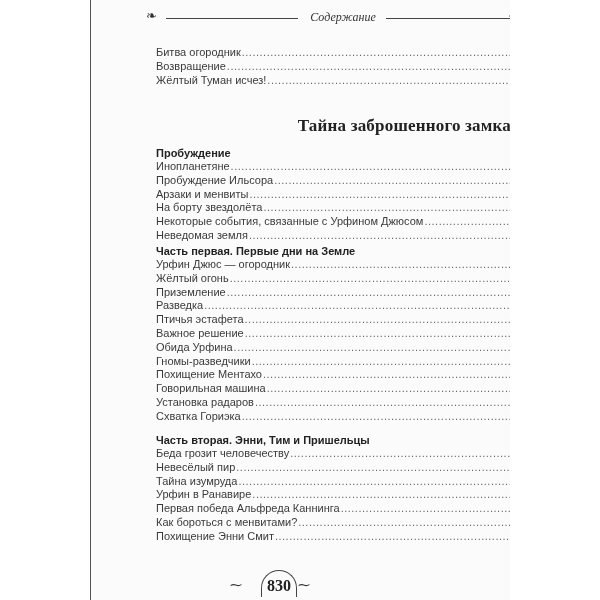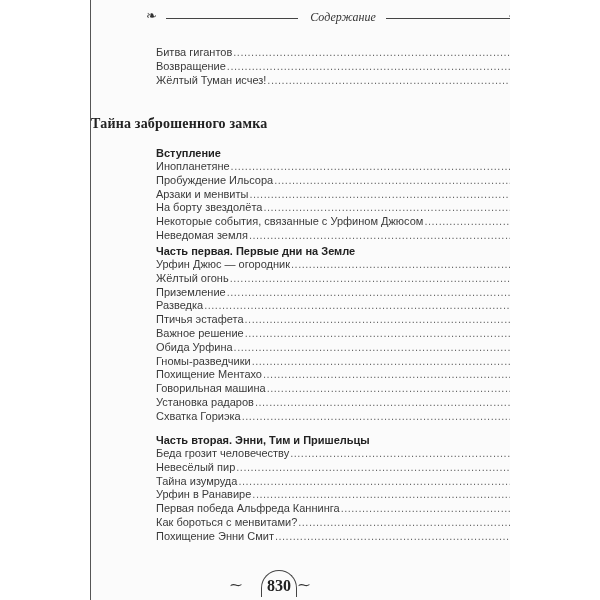--- a/index.html
+++ b/index.html
@@ -55,22 +55,22 @@
     flex: 1 1 auto; overflow: hidden; color: #666; letter-spacing: 0.5px;
   }
   .toc-row .dots::before {
     content: "....................................................................................................................................................................................................";
   }
   .toc-row .num { flex: 0 0 auto; width: 46px; text-align: left; }
   .section-head {
     height: 14px; line-height: 14px; font-size: 11px; font-weight: bold; color: #222;
   }
   .book-title {
-    position: absolute; left: 0; width: 420px; top: 116px; text-align: left;
-    font-family: "Liberation Serif", serif; font-weight: bold; font-size: 14px; color: #222;
+    position: absolute; left: 0; width: 420px; top: 116px; text-align: right;
+    font-family: "Liberation Serif", serif; font-weight: bold; font-size: 17px; color: #222;
     letter-spacing: 0.2px;
   }
   .footer {
     position: absolute; left: 125px; top: 566px; width: 120px; height: 30px;
   }
   .footer .arc {
     position: absolute; left: 45px; top: 4px; width: 34px; height: 26px;
     border: 1px solid #444; border-bottom: none; border-radius: 18px 18px 0 0;
   }
   .footer .curl-l {
@@ -94,40 +94,40 @@
   <div class="run-header">
     <span class="orn-l">❧</span>
     <div class="rule-l"></div>
     <span class="title">Содержание</span>
     <div class="rule-r"></div>
     <span class="orn-r">☙</span>
   </div>
 
   <div class="toc" style="top:46px;">
     <div class="toc-row">
-      <span class="label">Битва гигантов</span>
+      <span class="label">Битва огородник</span>
       <span class="dots"></span>
       <span class="num">678</span>
     </div>
     <div class="toc-row">
       <span class="label">Возвращение</span>
       <span class="dots"></span>
       <span class="num">692</span>
     </div>
     <div class="toc-row">
       <span class="label">Жёлтый Туман исчез!</span>
       <span class="dots"></span>
       <span class="num">686</span>
     </div>
   </div>
 
   <div class="book-title">Тайна заброшенного замка</div>
 
   <div class="toc" style="top:146px;">
-    <div class="section-head">Вступление</div>
+    <div class="section-head">Пробуждение</div>
     <div class="toc-row">
         <span class="label">Инопланетяне</span>
         <span class="dots"></span>
         <span class="num">702</span>
       </div>
     <div class="toc-row">
         <span class="label">Пробуждение Ильсора</span>
         <span class="dots"></span>
         <span class="num">705</span>
       </div>

